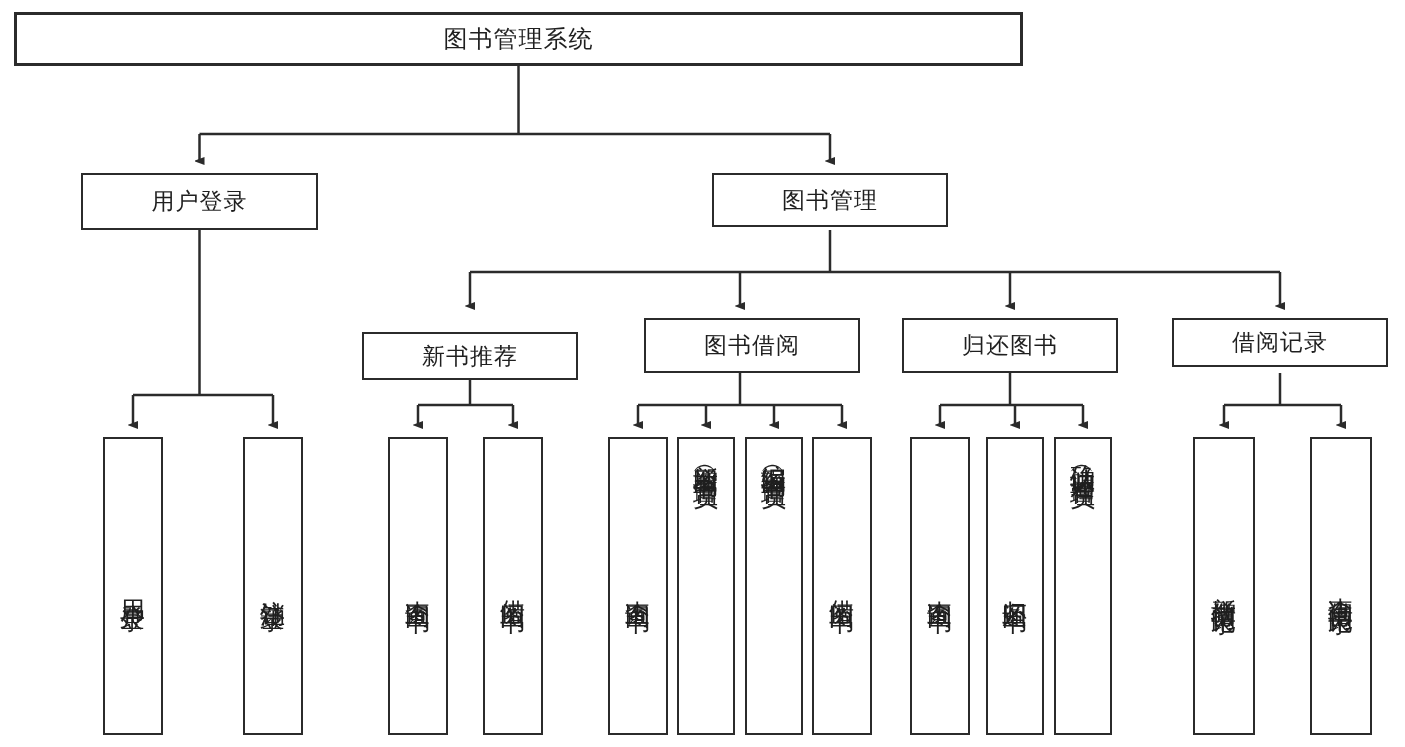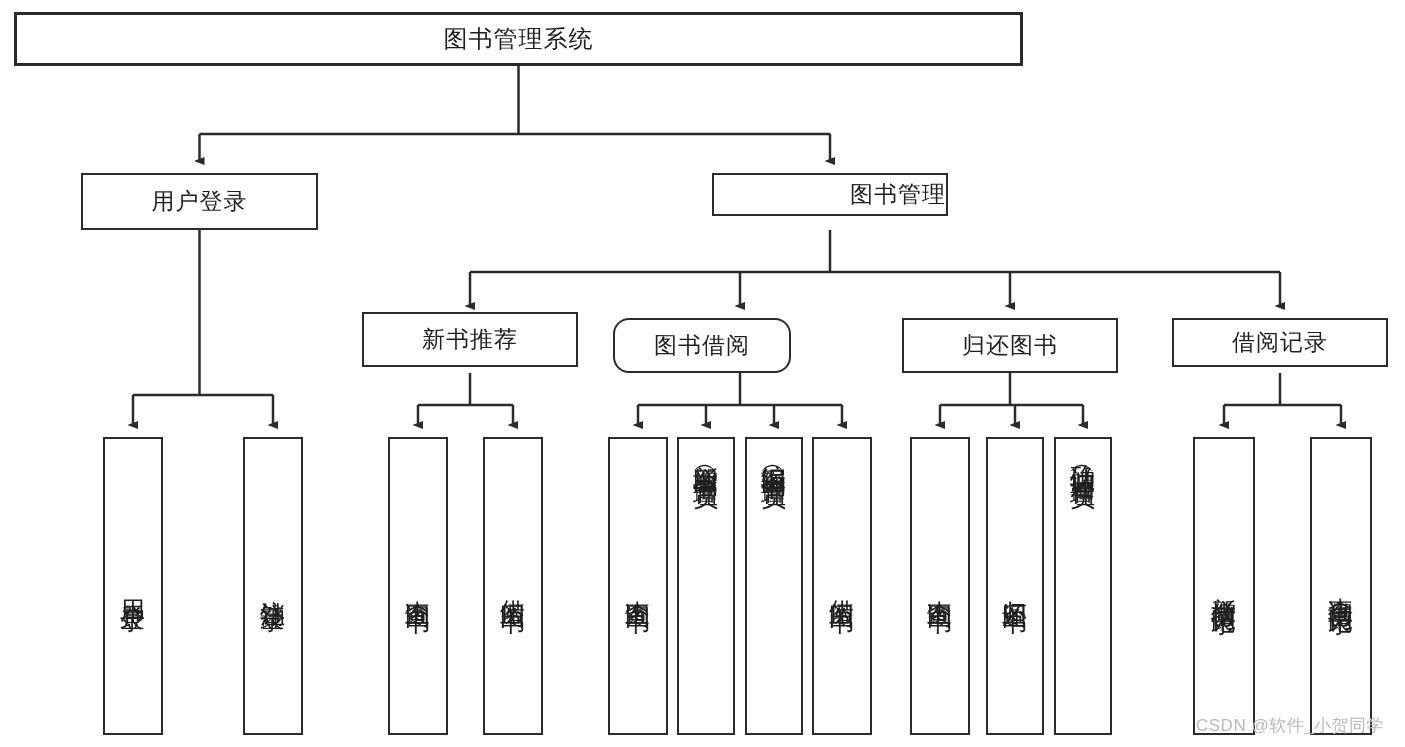--- a/index.html
+++ b/index.html
@@ -77,27 +77,27 @@
       </g>
   </svg>
 
   <div id="node-layer">
       <div class="node lvl0 horiz" style="left: 14px; top: 12px; width: 1009px; height: 54px;">
         <span class="lbl">图书管理系统</span>
       </div>
       <div class="node lvl1 horiz" style="left: 81px; top: 173px; width: 237px; height: 57px;">
         <span class="lbl">用户登录</span>
       </div>
-      <div class="node lvl1 horiz" style="left: 712px; top: 173px; width: 236px; height: 43px; justify-content: flex-end;">
+      <div class="node lvl1 horiz" style="left: 712px; top: 173px; width: 236px; height: 54px;">
         <span class="lbl">图书管理</span>
       </div>
-      <div class="node lvl2 horiz" style="left: 362px; top: 312px; width: 216px; height: 55px;">
+      <div class="node lvl2 horiz" style="left: 362px; top: 332px; width: 216px; height: 48px;">
         <span class="lbl">新书推荐</span>
       </div>
-      <div class="node lvl2 horiz" style="left: 613px; top: 318px; width: 178px; height: 55px; border-radius: 16px;">
+      <div class="node lvl2 horiz" style="left: 644px; top: 318px; width: 216px; height: 55px;">
         <span class="lbl">图书借阅</span>
       </div>
       <div class="node lvl2 horiz" style="left: 902px; top: 318px; width: 216px; height: 55px;">
         <span class="lbl">归还图书</span>
       </div>
       <div class="node lvl2 horiz" style="left: 1172px; top: 318px; width: 216px; height: 49px;">
         <span class="lbl">借阅记录</span>
       </div>
       <div class="node lvl3 vert centered" style="left: 103px; top: 437px; width: 60px; height: 298px;">
         <span class="lbl">用户登录</span>
@@ -133,14 +133,13 @@
         <span class="lbl">确认归还（管理员）</span>
       </div>
       <div class="node lvl3 vert centered" style="left: 1193px; top: 437px; width: 62px; height: 298px;">
         <span class="lbl">新增借阅记录</span>
       </div>
       <div class="node lvl3 vert centered" style="left: 1310px; top: 437px; width: 62px; height: 298px;">
         <span class="lbl">查询借阅记录</span>
       </div>
     </div>
 
-  <div class="watermark" style="left: 1196px; top: 714px;">CSDN @软件_小贺同学</div>
 </div>
 
 </body></html>

